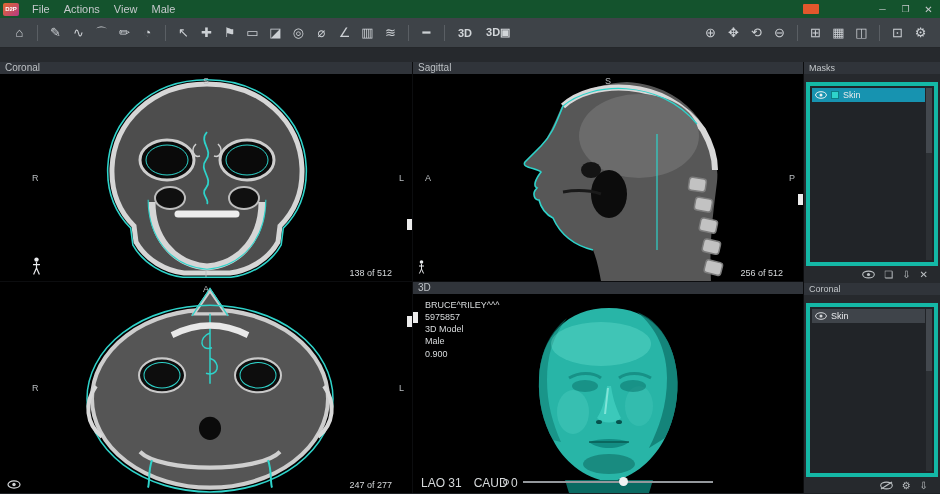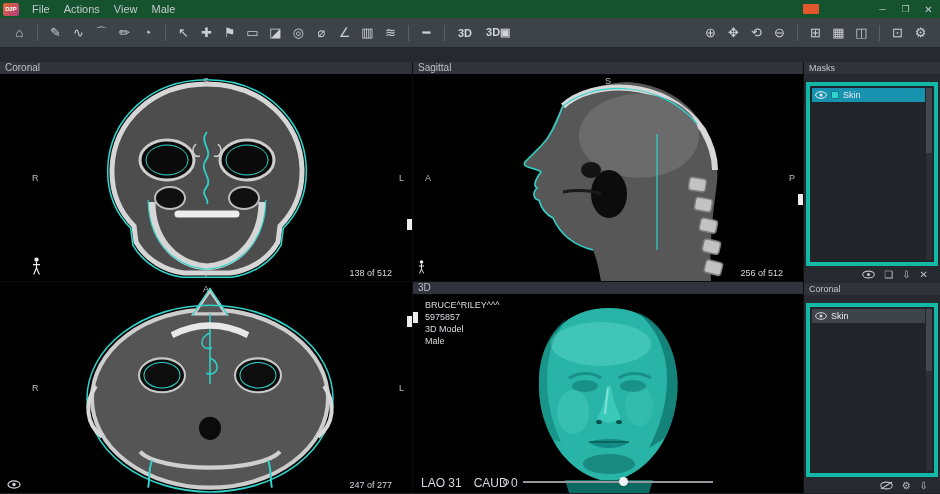--- a/index.html
+++ b/index.html
@@ -271,20 +271,21 @@
           <path d="M176,148 C186,144 206,144 216,148 C206,156 186,156 176,148 Z" fill="#0e857c" opacity="0.85"></path>
           <path d="M176,148 L216,148" stroke="#05463f" stroke-width="1.5" opacity="0.7"></path>
           <ellipse cx="196" cy="170" rx="26" ry="10" fill="#0a6159" opacity="0.5"></ellipse>
           <path d="M152,186 L240,186 L236,199 L156,199 Z" fill="#0a6a62"></path>
         </svg>
         <div class="overlay3d">
           <div>BRUCE^RILEY^^^</div>
           <div>5975857</div>
           <div>3D Model</div>
           <div>Male</div>
+          <div>0.900</div>
         </div>
         <div class="h-3d"></div>
         <div class="status3d">
           <span>LAO 31</span>
           <span>CAUD 0</span>
         </div>
         <div class="slider3d">
           <span class="dot"></span>
           <span class="track"></span>
           <span class="knob"></span>

